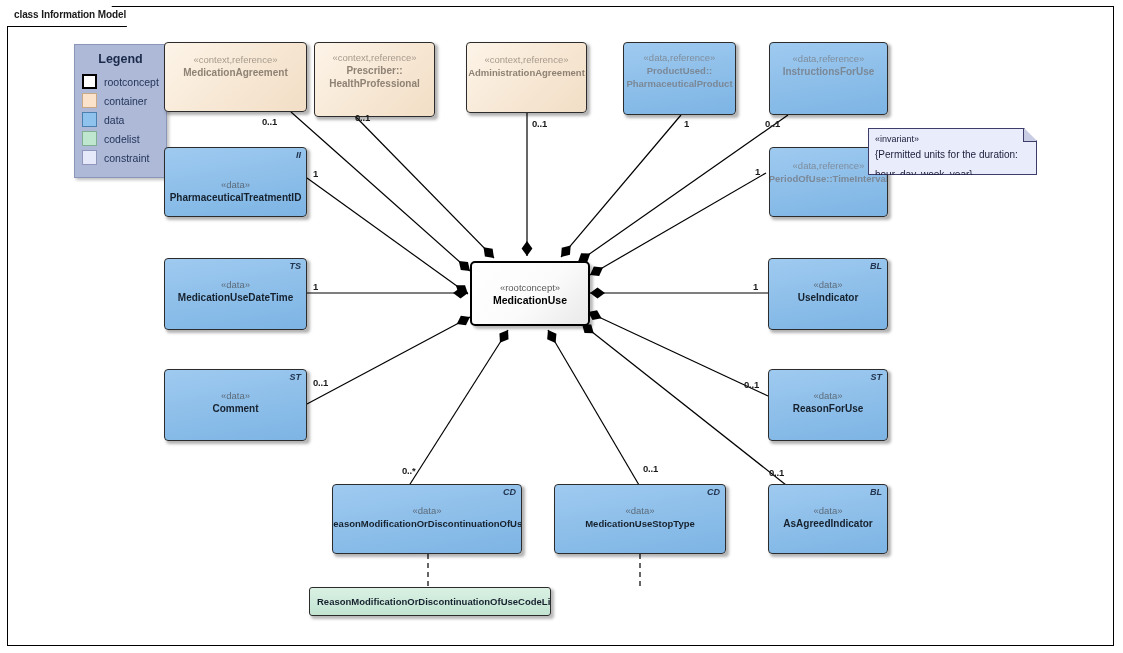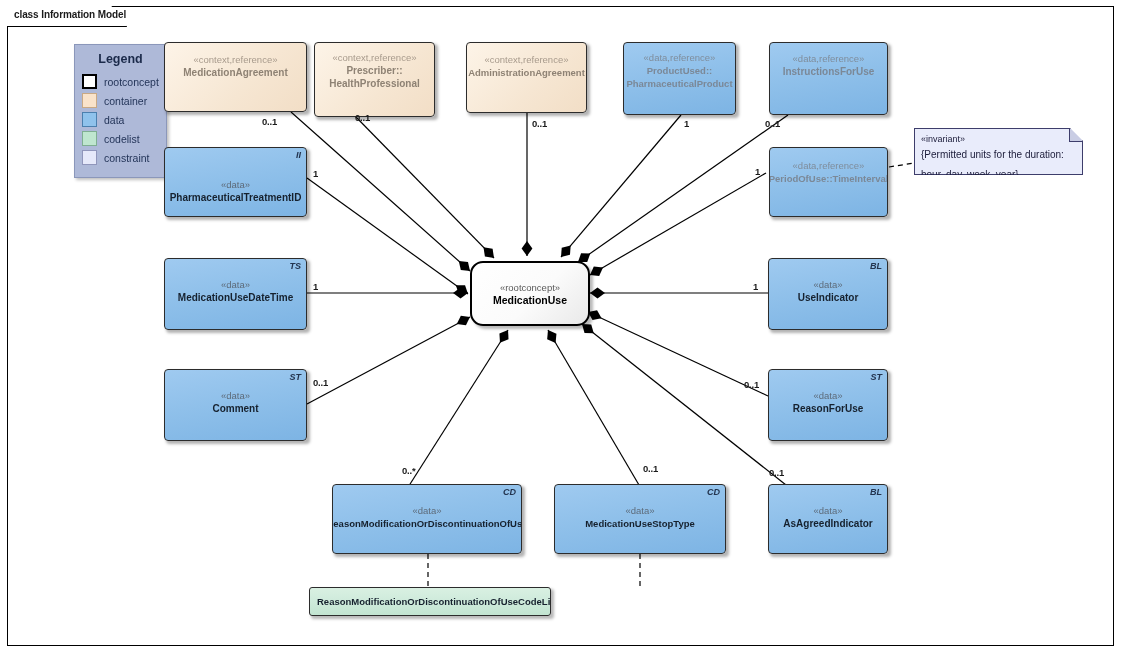--- a/index.html
+++ b/index.html
@@ -161,21 +161,21 @@
   .n-dataref {
     background: linear-gradient(170deg, #9fcaf0 0%, #8fc0ea 45%, #7db4e4 100%);
     border: 1.4px solid #2c2c2c;
   }
   .n-dataref .stereo { color: #7f8d9c; }
   .n-dataref .nm { color: #7b8897; font-weight: bold; }
   
   .n-root {
     background: linear-gradient(135deg, #ffffff 0%, #fbfbfb 55%, #e9e9e9 100%);
     border: 2.8px solid #000000;
-    border-radius: 13px;
+    border-radius: 5px;
     box-shadow: 3px 3px 3px rgba(0,0,0,0.28);
     z-index: 5;
   }
   .n-root .stereo { color: #5a5a5a; }
   .n-root .nm { color: #000000; font-size: 10.5px; }
   
   .n-codelist {
     background: linear-gradient(180deg, #d9f0e2 0%, #cdeada 55%, #c2e4d1 100%);
     border: 1.4px solid #2c2c2c;
     border-radius: 3px;
@@ -346,21 +346,21 @@
     <div class="typemark">II</div>
     <div class="stereo" style="margin-top:18px;">«data»</div>
     <div class="nm">PharmaceuticalTreatmentID</div>
   </div>
 
   <div class="node n-dataref" style="left:769px; top:147px; width:119px; height:70px; justify-content:flex-start;">
     <div class="stereo" style="margin-top:11px;">«data,reference»</div>
     <div class="nm" style="font-size:9.5px;">PeriodOfUse::TimeInterval</div>
   </div>
 
-  <div class="note" style="left:914px; top:128px; width:169px; height:47px;">
+  <div class="note" style="left:868px; top:128px; width:169px; height:47px;">
     <div class="note-fold"></div>
     <div class="ntype">«invariant»</div>
     <div class="ntext">{Permitted units for the duration: hour, day, week, year}</div>
   </div>
 
   <div class="node n-data" style="left:164px; top:258px; width:143px; height:72px; justify-content:flex-start;">
     <div class="typemark">TS</div>
     <div class="stereo" style="margin-top:19px;">«data»</div>
     <div class="nm">MedicationUseDateTime</div>
   </div>

